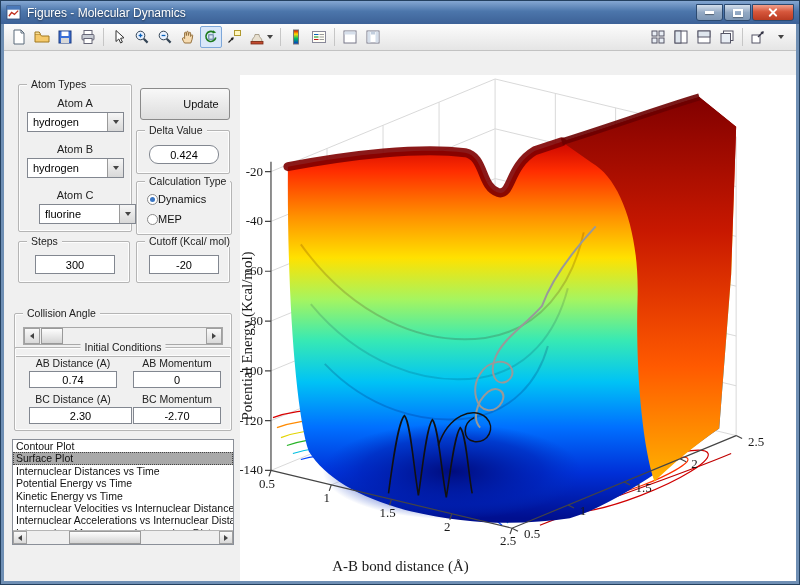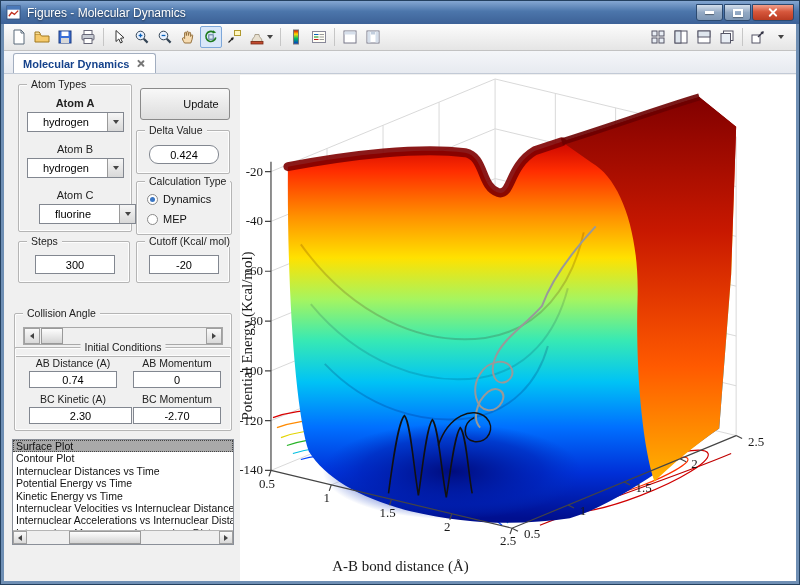--- a/index.html
+++ b/index.html
@@ -41,28 +41,28 @@
   .content{position:absolute;top:51px;left:0;right:0;bottom:0;background:#f0f0f0;}
   .panel{position:absolute;left:0;top:0;width:236px;bottom:0;}
   .plotarea{position:absolute;left:236px;top:0;right:0;bottom:0;background:#fff;}
   .plotarea svg{display:block;width:100%;height:100%;}
   
   .groupbox{position:absolute;border:1px solid #b5b5b5;border-radius:2px;box-shadow:0 0 0 1px #fdfdfd inset;}
   .gtitle{position:absolute;top:-7px;left:8px;background:#f0f0f0;padding:0 4px;font-size:10.5px;color:#222;white-space:nowrap;}
   .gtitle.center{left:50%;transform:translateX(-50%);}
   .clabel{position:absolute;font-size:11px;color:#222;text-align:center;white-space:nowrap;}
   .combo{position:absolute;background:#fff;border:1px solid #828790;display:flex;align-items:center;font-size:11px;}
-  .combo .cval{padding-left:15px;overflow:hidden;white-space:nowrap;}
+  .combo .cval{padding-left:5px;overflow:hidden;white-space:nowrap;}
   .combo .arrowbtn{margin-left:auto;width:16px;align-self:stretch;background:linear-gradient(#f6f6f6,#d8d8d8);
     border-left:1px solid #9a9a9a;display:flex;align-items:center;justify-content:center;}
   .tfield{position:absolute;background:#fff;border:1px solid #828790;text-align:center;font-size:11px;
     font-family:"Liberation Sans",sans-serif;padding:0;}
   .btn{position:absolute;background:linear-gradient(#f8f8f8,#dddddd);border:1px solid #8a8a8a;border-radius:3px;
     font-size:11px;color:#111;display:flex;align-items:center;justify-content:center;}
-  .radiorow{position:absolute;display:flex;align-items:center;gap:5px;font-size:11px;color:#111;}
+  .radiorow{position:absolute;display:flex;align-items:center;font-size:11px;color:#111;}
   .radio{width:11px;height:11px;border-radius:50%;border:1px solid #8a8a8a;background:#fff;position:relative;flex:0 0 auto;}
   .radio.sel::after{content:"";position:absolute;inset:2px;border-radius:50%;background:#3a76c4;}
   .hscroll{position:absolute;display:flex;border:1px solid #a8a8a8;background:#efefef;}
   .sbtn{width:16px;align-self:stretch;background:linear-gradient(#fafafa,#d9d9d9);border:1px solid #a0a0a0;
     display:flex;align-items:center;justify-content:center;flex:0 0 auto;}
   .strack{flex:1;position:relative;}
   .sthumb{position:absolute;top:0;bottom:0;background:linear-gradient(#fdfdfd,#d4d4d4);border:1px solid #999;}
   .tri-l{width:0;height:0;border-top:3.5px solid transparent;border-bottom:3.5px solid transparent;border-right:4px solid #444;}
   .tri-r{width:0;height:0;border-top:3.5px solid transparent;border-bottom:3.5px solid transparent;border-left:4px solid #444;}
   .listbox{position:absolute;background:#fff;border:1px solid #8a8f98;overflow:hidden;display:flex;flex-direction:column;}
@@ -249,34 +249,28 @@
             <rect x="2" y="6" width="8" height="8" fill="#fff" stroke="#556"></rect>
             <path d="M8 8 L13 3" stroke="#334" stroke-width="1.5"></path>
             <path d="M13.8 2.2 l-3.4 .7 2.7 2.7 Z" fill="#334"></path>
           </svg>
         </span>
       <span class="tbtn">
           <span class="tri-down"></span>
         </span>
     </div>
 
-    <div class="tabbar">
-      <div class="tab">
-        <span>Molecular Dynamics</span>
-        <span class="x-icon dark"></span>
-      </div>
-    </div>
 
     <div class="content">
 
       <div class="panel">
 
         <div class="groupbox" style="left:14px;top:9px;width:114px;height:148px;">
           <span class="gtitle">Atom Types</span>
-          <span class="clabel" style="left:0;right:0;top:12px;font-weight:bold;">Atom A</span>
+          <span class="clabel" style="left:0;right:0;top:12px;">Atom A</span>
           <div class="combo" style="left:8px;top:27px;width:97px;height:20px;">
             <span class="cval">hydrogen</span>
             <span class="arrowbtn">
                 <span class="tri-down"></span>
               </span>
           </div>
           <span class="clabel" style="left:0;right:0;top:58px;">Atom B</span>
           <div class="combo" style="left:8px;top:73px;width:97px;height:20px;">
             <span class="cval">hydrogen</span>
             <span class="arrowbtn">
@@ -335,30 +329,30 @@
               </span>
           </div>
         </div>
 
         <div class="groupbox" style="left:10px;top:272px;width:218px;height:84px;">
           <span class="gtitle center">Initial Conditions</span>
           <span class="clabel" style="left:6px;width:104px;top:9px;font-size:10.5px;">AB Distance (A)</span>
           <span class="clabel" style="left:112px;width:100px;top:9px;font-size:10.5px;">AB Momentum</span>
           <input class="tfield" style="left: 14px; top: 23px; width: 88px; height: 17px;" value="0.74">
           <input class="tfield" style="left: 118px; top: 23px; width: 88px; height: 17px;" value="0">
-          <span class="clabel" style="left:6px;width:104px;top:45px;font-size:10.5px;">BC Kinetic (A)</span>
+          <span class="clabel" style="left:6px;width:104px;top:45px;font-size:10.5px;">BC Distance (A)</span>
           <span class="clabel" style="left:112px;width:100px;top:45px;font-size:10.5px;">BC Momentum</span>
           <input class="tfield" style="left: 14px; top: 59px; width: 103px; height: 17px;" value="2.30">
           <input class="tfield" style="left: 118px; top: 59px; width: 88px; height: 17px;" value="-2.70">
         </div>
 
         <div class="listbox" style="left:8px;top:364px;width:222px;height:106px;">
           <div class="litems">
+            <div class="litem">Contour Plot</div>
             <div class="litem sel">Surface Plot</div>
-            <div class="litem">Contour Plot</div>
             <div class="litem">Internuclear Distances vs Time</div>
             <div class="litem">Potential Energy vs Time</div>
             <div class="litem">Kinetic Energy vs Time</div>
             <div class="litem">Internuclear Velocities vs Internuclear Distance</div>
             <div class="litem">Internuclear Accelerations vs Internuclear Distance</div>
             <div class="litem">Internuclear Momenta vs Internuclear Distance</div>
           </div>
           <div class="lscroll">
             <span class="sbtn" style="width:14px;">
                 <span class="tri-l"></span>

